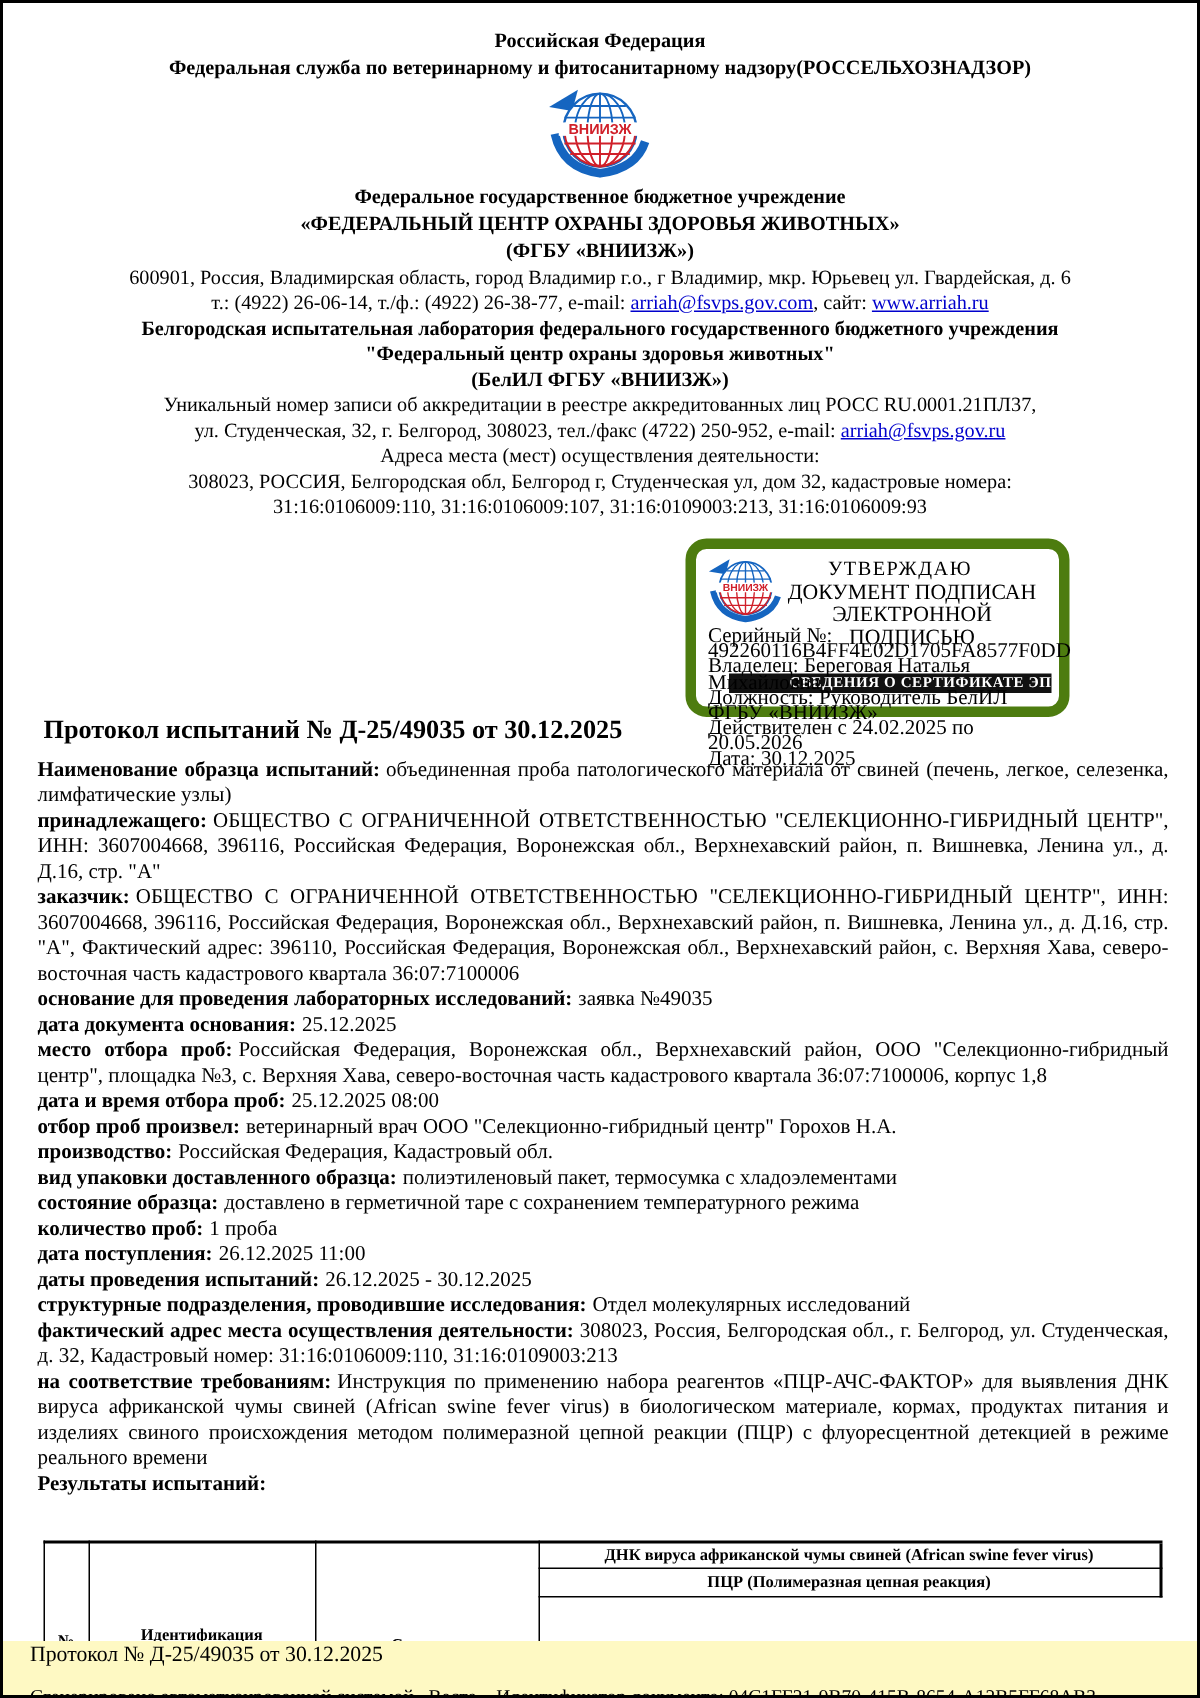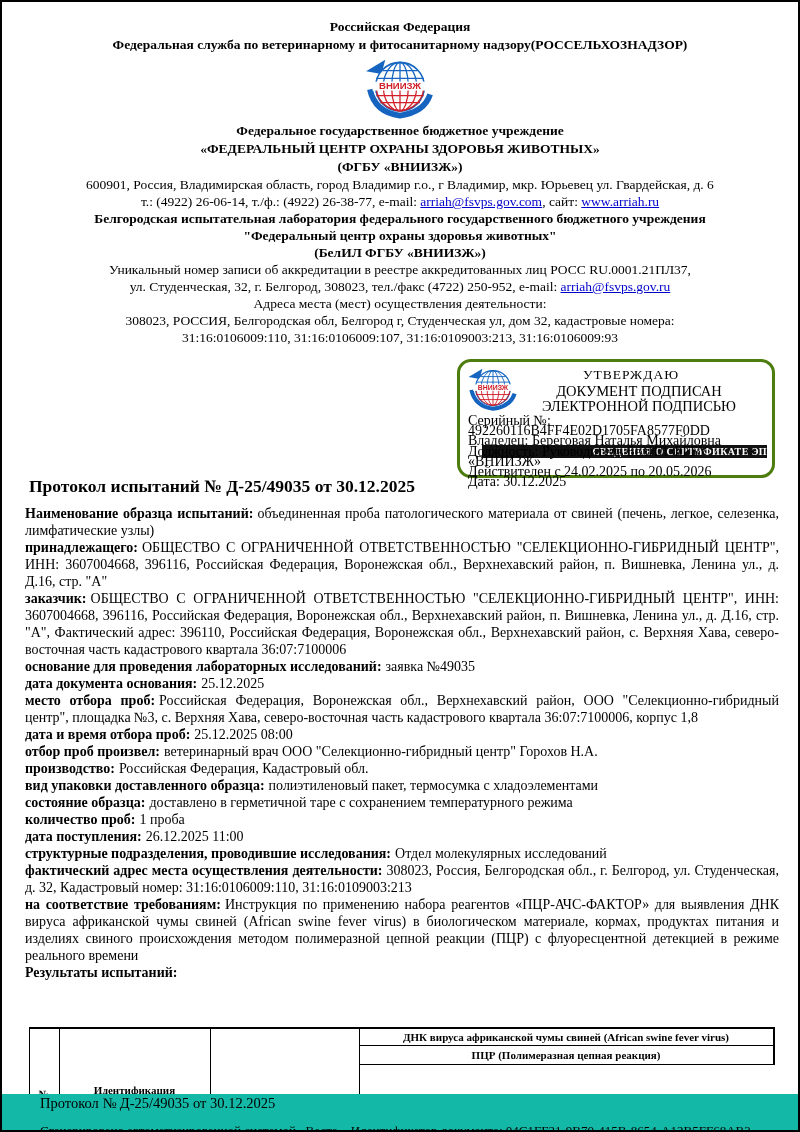--- a/index.html
+++ b/index.html
@@ -10,22 +10,22 @@
   }
   
   .header{position:absolute;top:16px;left:0;right:0;text-align:center;}
   .h-line{font-size:13.5px;line-height:18px;}
   .h-line.small{line-height:17px;}
   .h-bold{font-weight:bold;}
   .logo-wrap{margin:2px 0;line-height:0;}
   a.link{color:#0000cc;text-decoration:underline;cursor:pointer;}
   
   .stamp{
-    position:absolute;left:455px;top:357px;width:318px;height:119px;
-    border:3px solid #4d7c0f;border-radius:14px;box-sizing:border-box;background:#fff;
+    position:absolute;left:455px;top:357px;width:256px;height:119px;
+    border:7px solid #4d7c0f;border-radius:14px;box-sizing:border-box;background:#fff;
   }
   .stamp .s-logo{position:absolute;left:6px;top:4px;line-height:0;}
   .stamp .s-approve{position:absolute;left:50px;right:20px;top:5px;text-align:center;
     font-size:13.5px;letter-spacing:1px;}
   .stamp .s-signed{position:absolute;left:50px;right:4px;top:22px;text-align:center;
     font-size:14.5px;line-height:15px;}
   .stamp .s-bar{position:absolute;left:22px;right:5px;top:47px;height:13px;background:#111;
     color:#fff;font-weight:bold;font-size:10px;line-height:13px;text-align:right;letter-spacing:.4px;margin-top:36px;}
   .stamp .s-details{position:absolute;left:8px;right:4px;top:54px;font-size:14px;line-height:10.2px;text-align:left;}
   
@@ -39,22 +39,22 @@
   .rtable{position:absolute;left:27px;top:1025px;width:746px;height:72px;}
   .rtable .hline-top{position:absolute;left:0;right:0;top:0;height:0;border-top:2px solid #000;}
   .rtable .vline{position:absolute;top:0;bottom:0;width:0;border-left:1.5px solid #000;}
   .rtable .hdr{position:absolute;left:330px;width:416px;box-sizing:border-box;
     border-right:2px solid #000;border-bottom:1.5px solid #000;
     font-weight:bold;font-size:11px;text-align:center;}
   .rtable .hdr1{top:2px;height:17px;line-height:16px;}
   .rtable .hdr2{top:19px;height:19px;line-height:18px;}
   .rtable .collabel{position:absolute;font-weight:bold;font-size:11px;text-align:center;line-height:12px;}
   
-  .footer{position:absolute;left:0;right:0;top:1092px;bottom:0;background:#14b8a6;
-    padding:1px 0 0 38px;z-index:5;}
+  .footer{position:absolute;left:0;right:0;top:1092px;bottom:0;background:#fef9c3;
+    padding:1px 0 0 18px;z-index:5;}
   .f1{font-size:14.5px;line-height:17px;}
   .f2{font-size:13px;line-height:16px;margin-top:11px;}
 </style>
 </head>
 <body>
 
 <div class="page">
 
   <div class="header">
     <div class="h-line h-bold">Российская Федерация</div>
@@ -164,20 +164,21 @@
     <p><b>основание для проведения лабораторных исследований:</b><span>заявка №49035</span></p>
     <p><b>дата документа основания:</b><span>25.12.2025</span></p>
     <p><b>место отбора проб:</b><span>Российская Федерация, Воронежская обл., Верхнехавский район, ООО "Селекционно-гибридный центр", площадка №3, с. Верхняя Хава, северо-восточная часть кадастрового квартала 36:07:7100006, корпус 1,8</span></p>
     <p><b>дата и время отбора проб:</b><span>25.12.2025 08:00</span></p>
     <p><b>отбор проб произвел:</b><span>ветеринарный врач ООО "Селекционно-гибридный центр" Горохов Н.А.</span></p>
     <p><b>производство:</b><span>Российская Федерация, Кадастровый обл.</span></p>
     <p><b>вид упаковки доставленного образца:</b><span>полиэтиленовый пакет, термосумка с хладоэлементами</span></p>
     <p><b>состояние образца:</b><span>доставлено в герметичной таре с сохранением температурного режима</span></p>
     <p><b>количество проб:</b><span>1 проба</span></p>
     <p><b>дата поступления:</b><span>26.12.2025 11:00</span></p>
+    <p><b>даты проведения испытаний:</b><span>26.12.2025 - 30.12.2025</span></p>
     <p><b>структурные подразделения, проводившие исследования:</b><span>Отдел молекулярных исследований</span></p>
     <p><b>фактический адрес места осуществления деятельности:</b><span>308023, Россия, Белгородская обл., г. Белгород, ул. Студенческая, д. 32, Кадастровый номер: 31:16:0106009:110, 31:16:0109003:213</span></p>
     <p><b>на соответствие требованиям:</b><span>Инструкция по применению набора реагентов «ПЦР-АЧС-ФАКТОР» для выявления ДНК вируса африканской чумы свиней (African swine fever virus) в биологическом материале, кормах, продуктах питания и изделиях свиного происхождения методом полимеразной цепной реакции (ПЦР) с флуоресцентной детекцией в режиме реального времени</span></p>
     <p><b>Результаты испытаний:</b></p>
   </div>
 
   <div class="rtable">
     <div class="hline-top"></div>
     <div class="vline" style="left:0;"></div>
     <div class="vline" style="left:30px;"></div>

